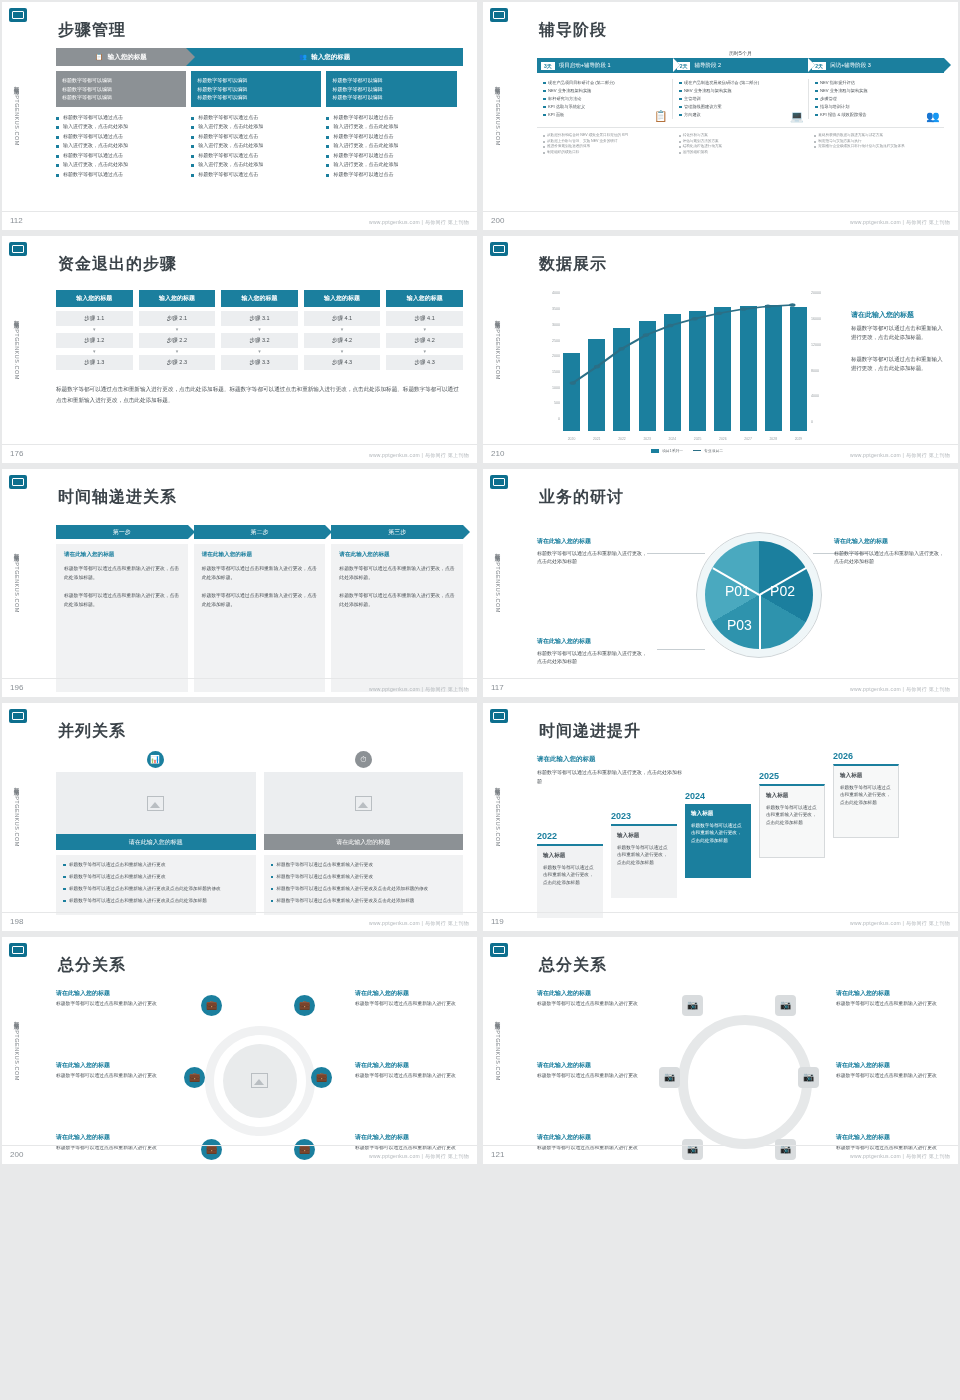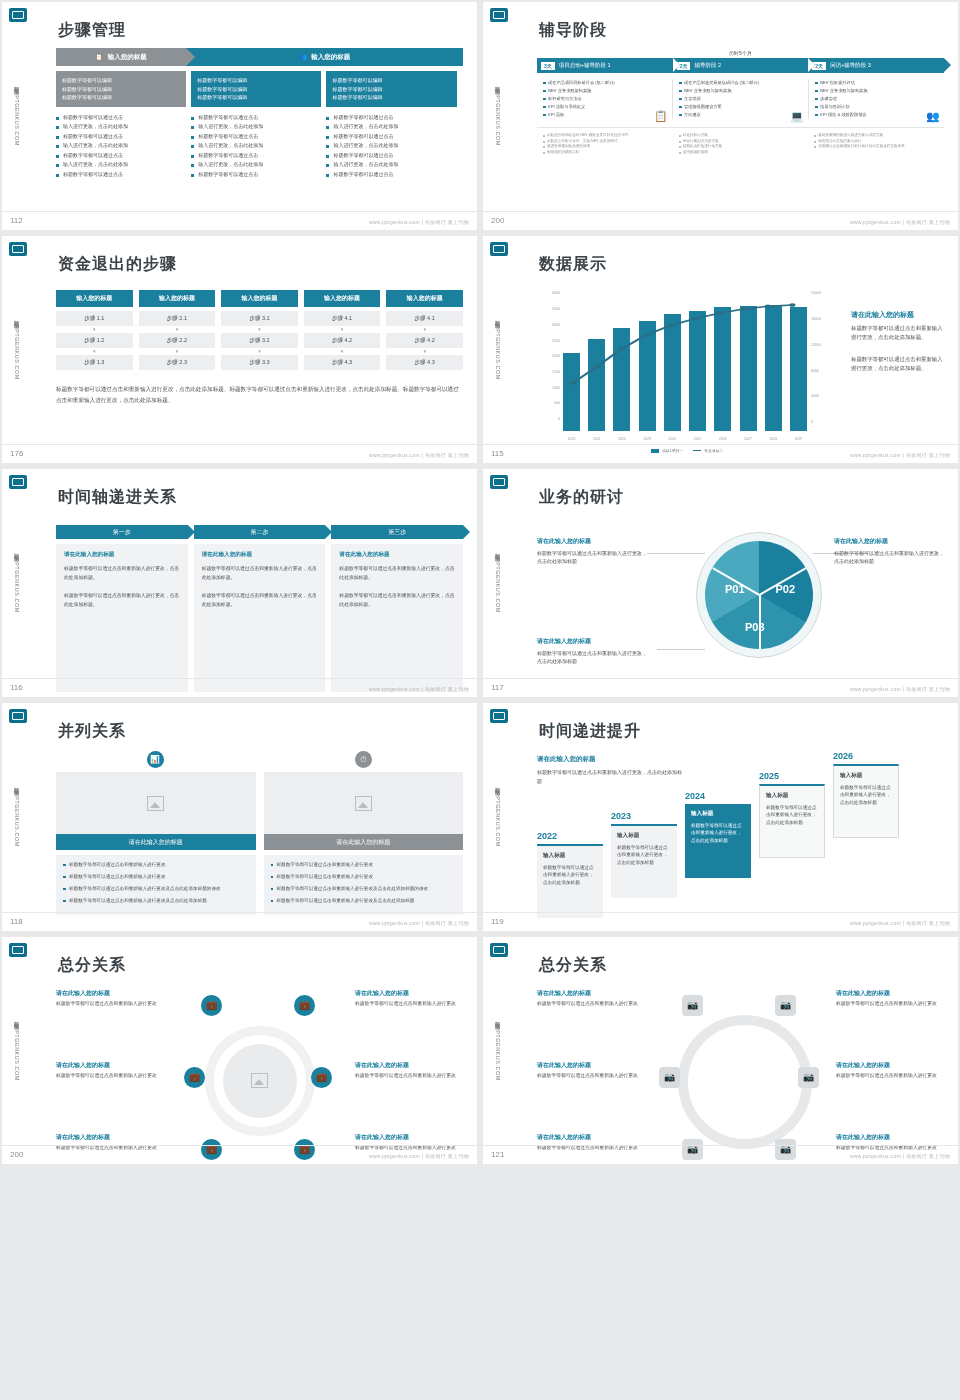--- a/index.html
+++ b/index.html
@@ -146,21 +146,21 @@
   .s116-card h5 { margin:0 0 6px; font-size:5.6px; color:#1b7f9e; }
   .s116-card p { margin:0 0 10px; font-size:4.8px; line-height:8.5px; color:#4a5055; }
 
   
   .pie-wrap { position:relative; height:175px; }
   .pie { position:absolute; left:168px; top:22px; width:108px; height:108px; border-radius:50%;
      background:conic-gradient(#1b7f9e 0deg 120deg, #2e93ad 120deg 240deg, #4aa9bf 240deg 360deg);
      box-shadow:0 0 0 8px rgba(27,127,158,.07);}
   .pie .ring { position:absolute; left:-9px; top:-9px; right:-9px; bottom:-9px;
      border:1px solid #cfd5d8; border-radius:50%; }
-  .pie .lbl { position:absolute; color:#fff; font-size:11px; font-weight:bold; }
+  .pie .lbl { position:absolute; color:#fff; font-size:14px; font-weight:normal; }
   .pie .sep { position:absolute; left:50%; top:50%; width:1.5px; height:54px; background:#fff;
      transform-origin:top center; }
   .cal { position:absolute; font-size:5px; line-height:8.5px; color:#4a5055; width:110px;}
   .cal h5 { margin:0 0 3px; font-size:6px; color:#1b7f9e; }
   .leadline { position:absolute; background:#c7ced2; height:1px; }
 
   
   .s118-row { display:flex; gap:8px; }
   .s118-col { flex:1; }
   .s118-img { height:62px; background:#eceef0; display:flex; align-items:center; justify-content:center;}
@@ -490,21 +490,21 @@
           </div>
         </div>
         <div class="s115-txt">
           <h4>请在此输入您的标题</h4>
           <p>标题数字等都可以通过点击和重新输入进行更改，点击此处添加标题。</p>
           <p>标题数字等都可以通过点击和重新输入进行更改，点击此处添加标题。</p>
         </div>
       </div>
     </div>
     <div class="baseline"></div>
-    <div class="pagenum">115</div>
+    <div class="pagenum">210</div>
     <div class="footer">www.pptgenkus.com | 与你同行 第上刊物</div>
   </div>
 
   <div class="slide">
     <div class="logo"></div>
     <div class="sideband">标题文字信息 | PPTGENKUS.COM</div>
     <div class="title">时间轴递进关系</div>
     <div class="canvas" style="top:56px;">
       <div class="s116-row">
         <div class="s116-ar">第一步</div>
@@ -523,38 +523,38 @@
           <p>标题数字等都可以通过点击和重新输入进行更改，点击此处添加标题。</p>
         </div>
         <div class="s116-card">
           <h5>请在此输入您的标题</h5>
           <p>标题数字等都可以通过点击和重新输入进行更改，点击此处添加标题。</p>
           <p>标题数字等都可以通过点击和重新输入进行更改，点击此处添加标题。</p>
         </div>
       </div>
     </div>
     <div class="baseline"></div>
-    <div class="pagenum">116</div>
+    <div class="pagenum">196</div>
     <div class="footer">www.pptgenkus.com | 与你同行 第上刊物</div>
   </div>
 
   <div class="slide">
     <div class="logo"></div>
     <div class="sideband">标题文字信息 | PPTGENKUS.COM</div>
     <div class="title">业务的研讨</div>
     <div class="canvas" style="top:50px;">
       <div class="pie-wrap">
         <div class="pie">
           <div class="ring"></div>
           <div class="sep" style="transform:rotate(0deg);"></div>
           <div class="sep" style="transform:rotate(120deg);"></div>
           <div class="sep" style="transform:rotate(240deg);"></div>
           <div class="lbl" style="left:20px;top:42px;">P01</div>
           <div class="lbl" style="right:18px;top:42px;">P02</div>
-          <div class="lbl" style="left:40px;bottom:16px;">P03</div>
+          <div class="lbl" style="left:22px;bottom:16px;">P03</div>
         </div>
         <div class="leadline" style="left:110px;top:34px;width:58px;"></div>
         <div class="leadline" style="left:276px;top:34px;width:56px;"></div>
         <div class="leadline" style="left:120px;top:130px;width:48px;"></div>
 
         <div class="cal" style="left:0;top:18px;">
           <h5>请在此输入您的标题</h5>
           <div>标题数字等都可以通过点击和重新输入进行更改，点击此处添加标题</div>
         </div>
         <div class="cal" style="right:0;top:18px;">
@@ -604,21 +604,21 @@
               <li>标题数字等都可以通过点击和重新输入进行更改</li>
               <li>标题数字等都可以通过点击和重新输入进行更改</li>
               <li>标题数字等都可以通过点击和重新输入进行更改及点击此处添加标题的修改</li>
               <li>标题数字等都可以通过点击和重新输入进行更改及点击此处添加标题</li>
             </ul>
           </div>
         </div>
       </div>
     </div>
     <div class="baseline"></div>
-    <div class="pagenum">118</div>
+    <div class="pagenum">198</div>
     <div class="footer">www.pptgenkus.com | 与你同行 第上刊物</div>
   </div>
 
   <div class="slide">
     <div class="logo"></div>
     <div class="sideband">标题文字信息 | PPTGENKUS.COM</div>
     <div class="title">时间递进提升</div>
     <div class="canvas" style="top:46px;">
       <div class="tl">
         <div class="s119-lead">

